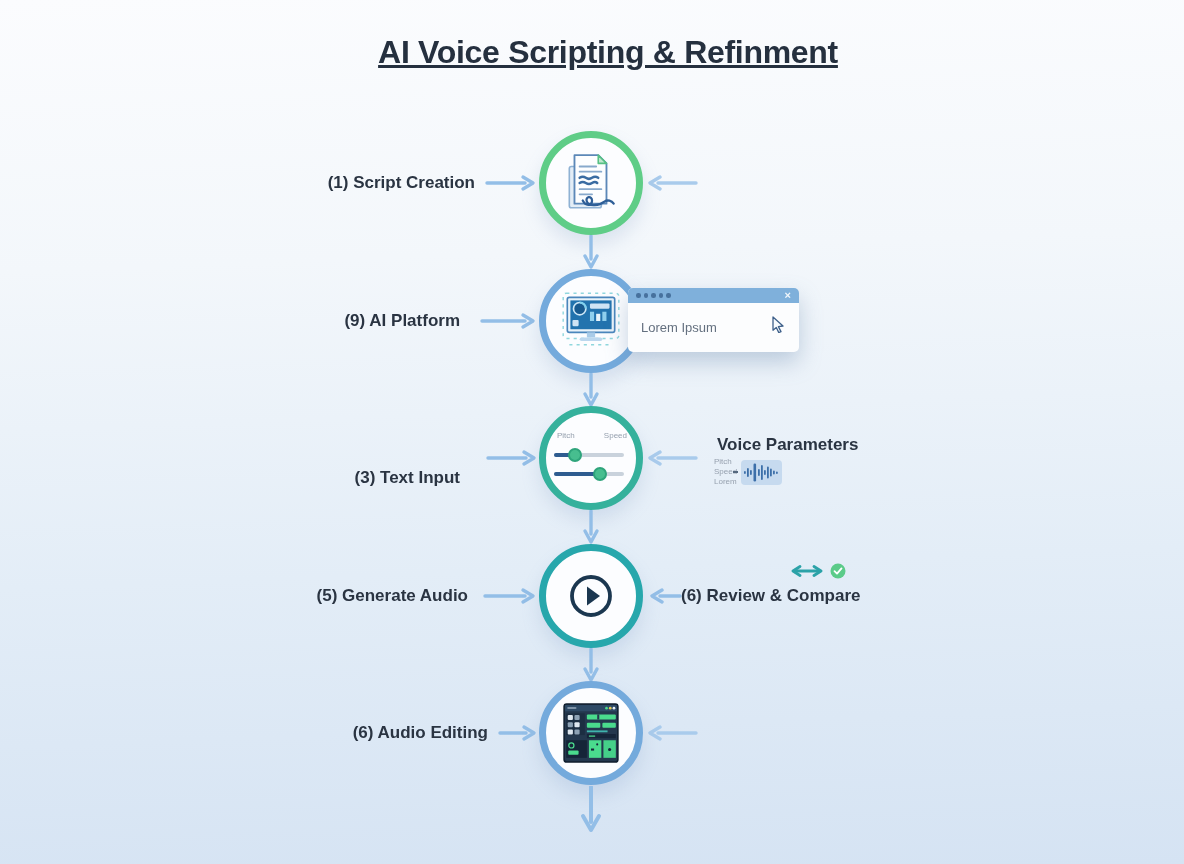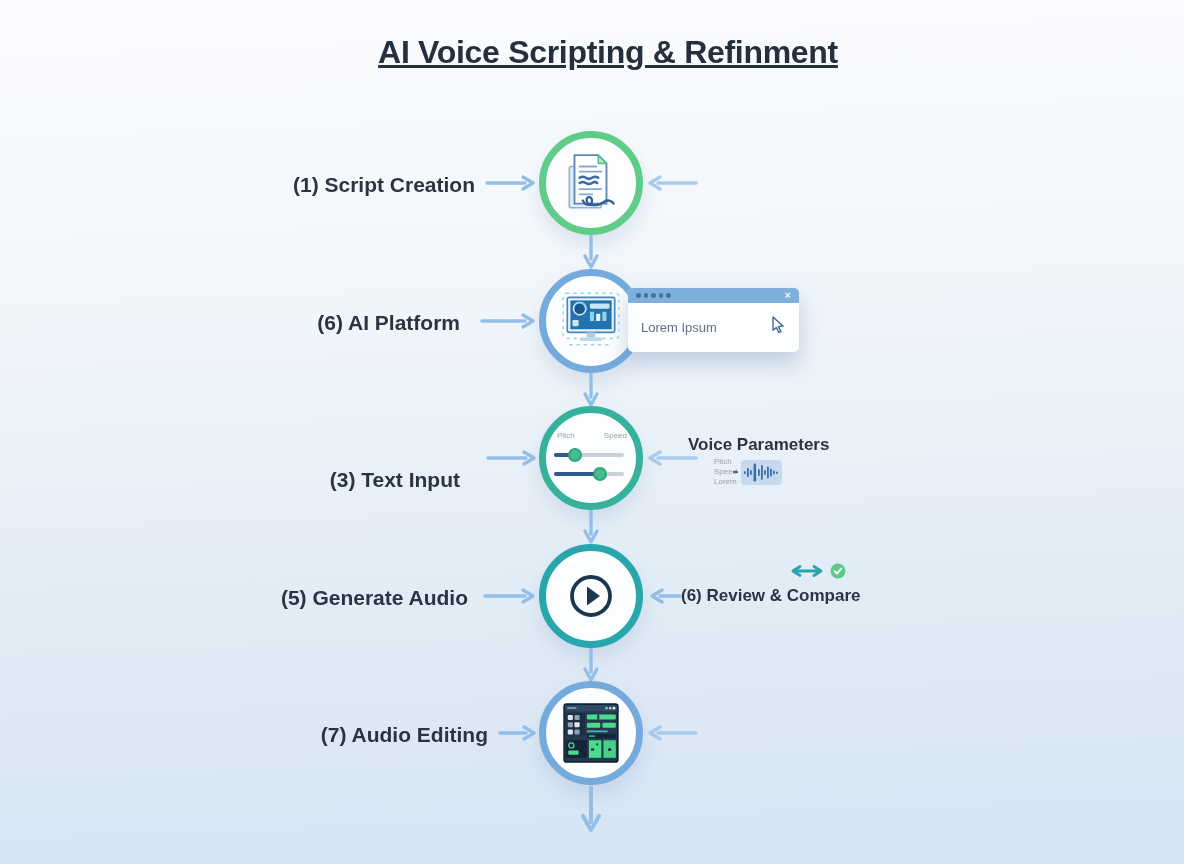--- a/index.html
+++ b/index.html
@@ -6,21 +6,21 @@
   .stage{
     position:relative;width:1184px;height:864px;overflow:hidden;
     font-family:"Liberation Sans",sans-serif;
     background:linear-gradient(178deg,#FBFCFE 0%,#F3F7FB 30%,#E3EDF7 65%,#D5E3F3 100%);
   }
   .title{
     position:absolute;top:34px;left:16px;width:100%;text-align:center;
     font-size:32px;font-weight:bold;color:#25303F;letter-spacing:-.3px;text-decoration:underline;
   }
   .step-label{
-    position:absolute;font-size:21px;font-weight:bold;color:#2A3442;white-space:nowrap;
+    position:absolute;font-size:17px;font-weight:bold;color:#2A3442;white-space:nowrap;
   }
   .circle{
     position:absolute;width:104px;height:104px;border-radius:50%;
     background:#FCFDFF;box-sizing:border-box;
     display:flex;align-items:center;justify-content:center;
     box-shadow:0 10px 18px rgba(126,155,194,.22);
   }
   .arrow{position:absolute;}
   .popup{
     position:absolute;left:628px;top:288px;width:171px;border-radius:5px;
@@ -31,21 +31,21 @@
     display:flex;align-items:center;padding:0 8px;
   }
   .popup-dots{display:flex;gap:3px;align-items:center;}
   .pdot{width:4.5px;height:4.5px;border-radius:50%;background:#47719D;display:inline-block;}
   .popup-close{
     margin-left:auto;color:#F2F7FB;font-size:11px;font-weight:bold;line-height:1;cursor:default;
   }
   .popup-body{position:relative;height:49px;display:flex;align-items:center;padding:0 13px;}
   .popup-text{font-size:13px;color:#64707F;}
   .cursor-icon{position:absolute;right:12px;top:13px;}
-  .vp-heading{position:absolute;left:688px;top:435px;font-size:17px;font-weight:bold;color:#2A3442;}
+  .vp-heading{position:absolute;left:717px;top:435px;font-size:17px;font-weight:bold;color:#2A3442;}
   .vp-params{position:absolute;left:714px;top:457px;font-size:8px;line-height:10px;color:#97A1AF;}
   .vp-dash{position:absolute;left:733px;top:471px;width:5px;height:1.6px;background:#55687E;}
   .vp-wave{
     position:absolute;left:741px;top:460px;width:41px;height:25px;
     background:#C6DAEF;border-radius:4px;display:flex;align-items:center;justify-content:center;
   }
   .rc-label{position:absolute;left:681px;top:586px;font-size:17px;font-weight:bold;color:#2A3442;white-space:nowrap;text-align:center;}
   .slider-panel{width:74px;height:58px;position:relative;}
   .sl-label{position:absolute;top:2px;font-size:8px;color:#95A0AE;}
   .track{position:absolute;left:0;width:70px;height:3.5px;border-radius:2px;background:#C9D2DC;}
@@ -83,21 +83,21 @@
       <path d="M17 37 H38" stroke="#88A9CC" stroke-width="1.8" stroke-linecap="round"></path>
       <path d="M17 42 H29" stroke="#88A9CC" stroke-width="1.8" stroke-linecap="round"></path>
       <path d="M20 48 c3 6 9 5 9 0 c0 -5 -7 -4 -5 1 c2 5 12 4 17 0 c3 -2 7 -1 9 2" stroke="#2E5E97" stroke-width="2.2" fill="none" stroke-linecap="round"></path>
     </svg>
   </div>
   <svg class="arrow" style="left:582px;top:235px;" width="18" height="37" viewBox="0 0 18 37">
     <path d="M9 1 V24" stroke="#93BEE7" stroke-width="3.4" fill="none" stroke-linecap="round"></path>
     <path d="M3 21 L9 32 L15 21" stroke="#93BEE7" stroke-width="3.4" fill="none" stroke-linecap="round" stroke-linejoin="round"></path>
   </svg>
 
-  <div class="step-label" style="top:311px;right:724px;">(6) AI Platform</div>
+  <div class="step-label" style="top:311px;right:724px;">(9) AI Platform</div>
   <svg class="arrow" style="left:480px;top:312px;" width="57" height="18" viewBox="0 0 57 18">
     <path d="M2 9 H45" stroke="#93BEE7" stroke-width="3.4" fill="none" stroke-linecap="round"></path>
     <path d="M43 3 L53 9 L43 15" stroke="#93BEE7" stroke-width="3.4" fill="none" stroke-linecap="round" stroke-linejoin="round"></path>
   </svg>
   <div class="circle" style="left:539px;top:269px;border:7px solid #74AADC;">
     <svg width="68" height="60" viewBox="0 0 66 58">
       <rect x="6" y="2" width="54" height="44" rx="3" fill="none" stroke="#57C3CC" stroke-width="1.4" stroke-dasharray="3 4" opacity="0.65"></rect>
       <rect x="10" y="6" width="46" height="34" rx="2" fill="#EAF3FA" stroke="#4A86BC" stroke-width="1.6"></rect>
       <rect x="13" y="9" width="40" height="28" fill="#2273AE"></rect>
       <circle cx="22" cy="17" r="6" fill="#185A8F" stroke="#CFE8F7" stroke-width="1.6"></circle>
@@ -213,21 +213,21 @@
     <path d="M8 6 H32" stroke="#2BA2A8" stroke-width="2.8" fill="none" stroke-linecap="round"></path>
     <path d="M13 1.5 L6 6 L13 10.5" stroke="#2BA2A8" stroke-width="2.8" fill="none" stroke-linecap="round" stroke-linejoin="round"></path>
     <path d="M27 1.5 L34 6 L27 10.5" stroke="#2BA2A8" stroke-width="2.8" fill="none" stroke-linecap="round" stroke-linejoin="round"></path>
   </svg>
   <svg class="arrow" style="left:830px;top:563px;" width="16" height="16" viewBox="0 0 16 16">
     <circle cx="8" cy="8" r="7.5" fill="#5BCB89"></circle>
     <path d="M4.5 8.2 L7 10.6 L11.5 5.4" stroke="#FFFFFF" stroke-width="1.8" fill="none" stroke-linecap="round" stroke-linejoin="round"></path>
   </svg>
   <div class="rc-label">(6) Review &amp; Compare</div>
 
-  <div class="step-label" style="top:723px;right:696px;">(7) Audio Editing</div>
+  <div class="step-label" style="top:723px;right:696px;">(6) Audio Editing</div>
   <svg class="arrow" style="left:498px;top:724px;" width="40" height="18" viewBox="0 0 40 18">
     <path d="M2 9 H28" stroke="#93BEE7" stroke-width="3.4" fill="none" stroke-linecap="round"></path>
     <path d="M26 3 L36 9 L26 15" stroke="#93BEE7" stroke-width="3.4" fill="none" stroke-linecap="round" stroke-linejoin="round"></path>
   </svg>
   <svg class="arrow" style="left:648px;top:724px;" width="50" height="18" viewBox="0 0 50 18">
     <path d="M48 9 H10" stroke="#A9CBEC" stroke-width="3.4" fill="none" stroke-linecap="round"></path>
     <path d="M12 3 L2 9 L12 15" stroke="#A9CBEC" stroke-width="3.4" fill="none" stroke-linecap="round" stroke-linejoin="round"></path>
   </svg>
   <div class="circle" style="left:539px;top:681px;border:7px solid #74AADC;">
     <svg width="56" height="60" viewBox="0 0 54 58">

